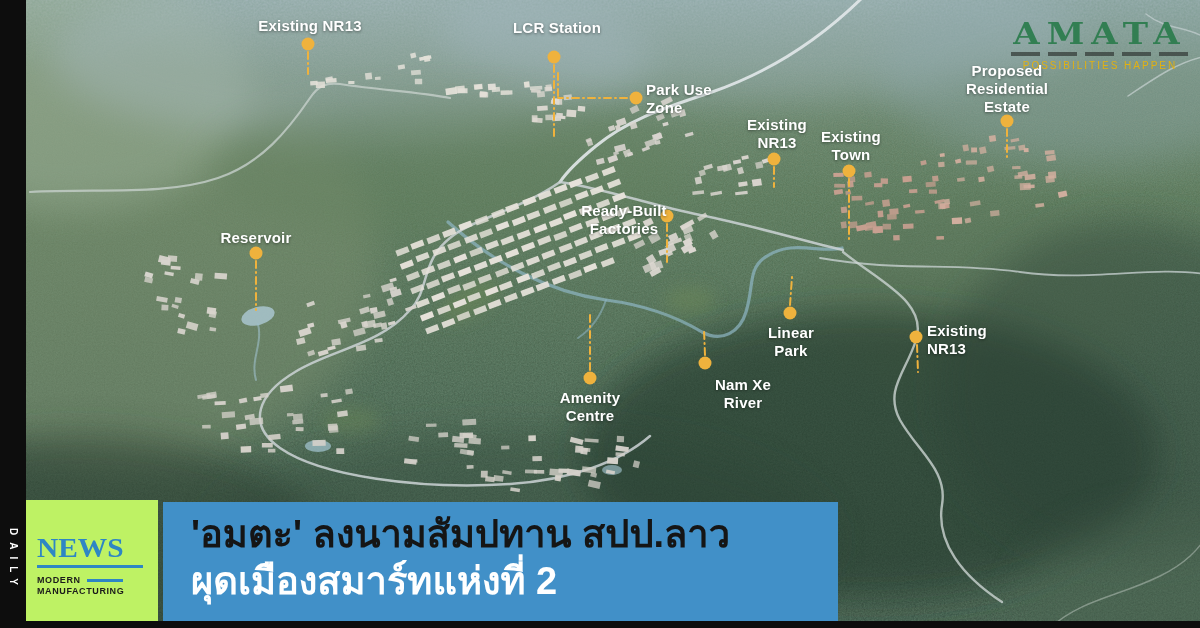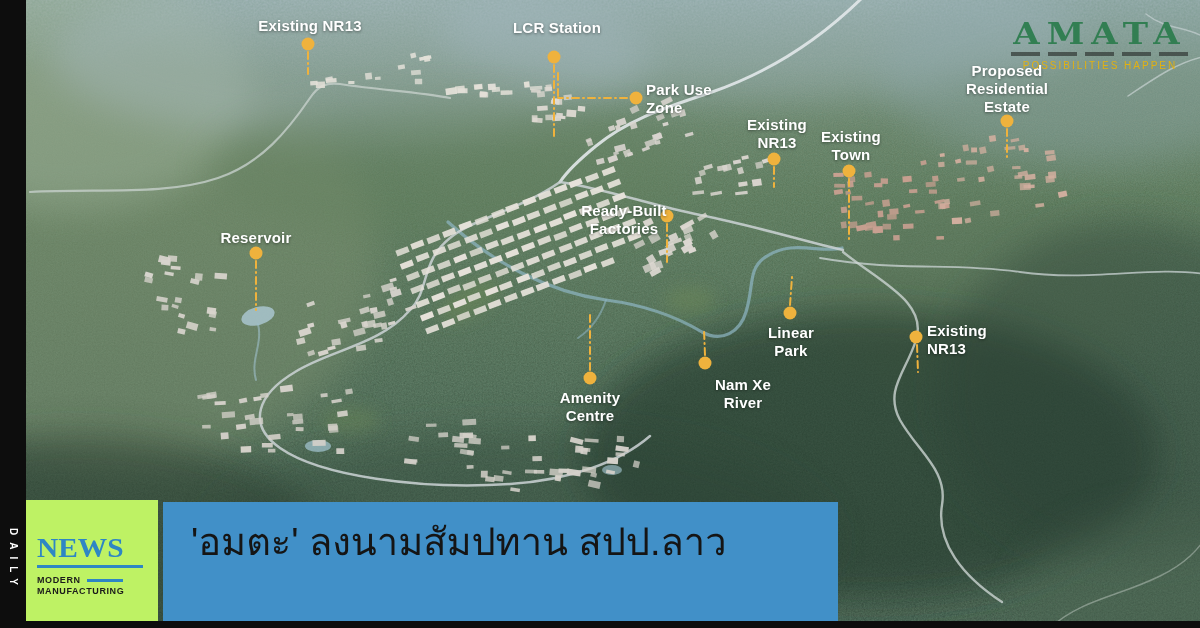--- a/index.html
+++ b/index.html
@@ -46,22 +46,22 @@
   .masthead .news-underline{width:106px;height:3px;background:#2E86C4;margin-top:4px;}
   .masthead .sub{margin-top:7px;color:#1b1b1b;font-weight:bold;font-size:9px;
                  line-height:11px;letter-spacing:.6px;}
   .masthead .sub .row1{display:flex;align-items:center;gap:6px;}
   .masthead .sub .dash{display:inline-block;width:36px;height:2.5px;background:#2E86C4;}
 
   
   .banner{position:absolute;left:163px;top:502px;width:675px;height:119px;
           background:#4190C8;z-index:25;box-sizing:border-box;
           padding:9px 0 0 28px;}
-  .banner .l1{font-size:38px;line-height:47px;font-weight:normal;color:#151515;
-              letter-spacing:0;margin-top:8px;}
+  .banner .l1{font-size:38px;line-height:47px;font-weight:bold;color:#151515;
+              letter-spacing:0;}
   .banner .l2{font-size:38px;line-height:47px;font-weight:bold;color:#ffffff;}
 </style>
 </head>
 <body>
 
 <div class="stage">
 
   <svg class="map" width="1200" height="628" viewBox="0 0 1200 628">
     <defs>
       <linearGradient id="bg" x1="0" y1="0" x2="0" y2="1">
@@ -652,15 +652,16 @@
         <span class="dash"></span>
       </div>
       <div>
         <span>MANUFACTURING</span>
       </div>
     </div>
   </div>
 
   <div class="banner">
     <div class="l1">'อมตะ' ลงนามสัมปทาน สปป.ลาว</div>
+    <div class="l2">ผุดเมืองสมาร์ทแห่งที่ 2</div>
   </div>
 
 </div>
 
 </body></html>

